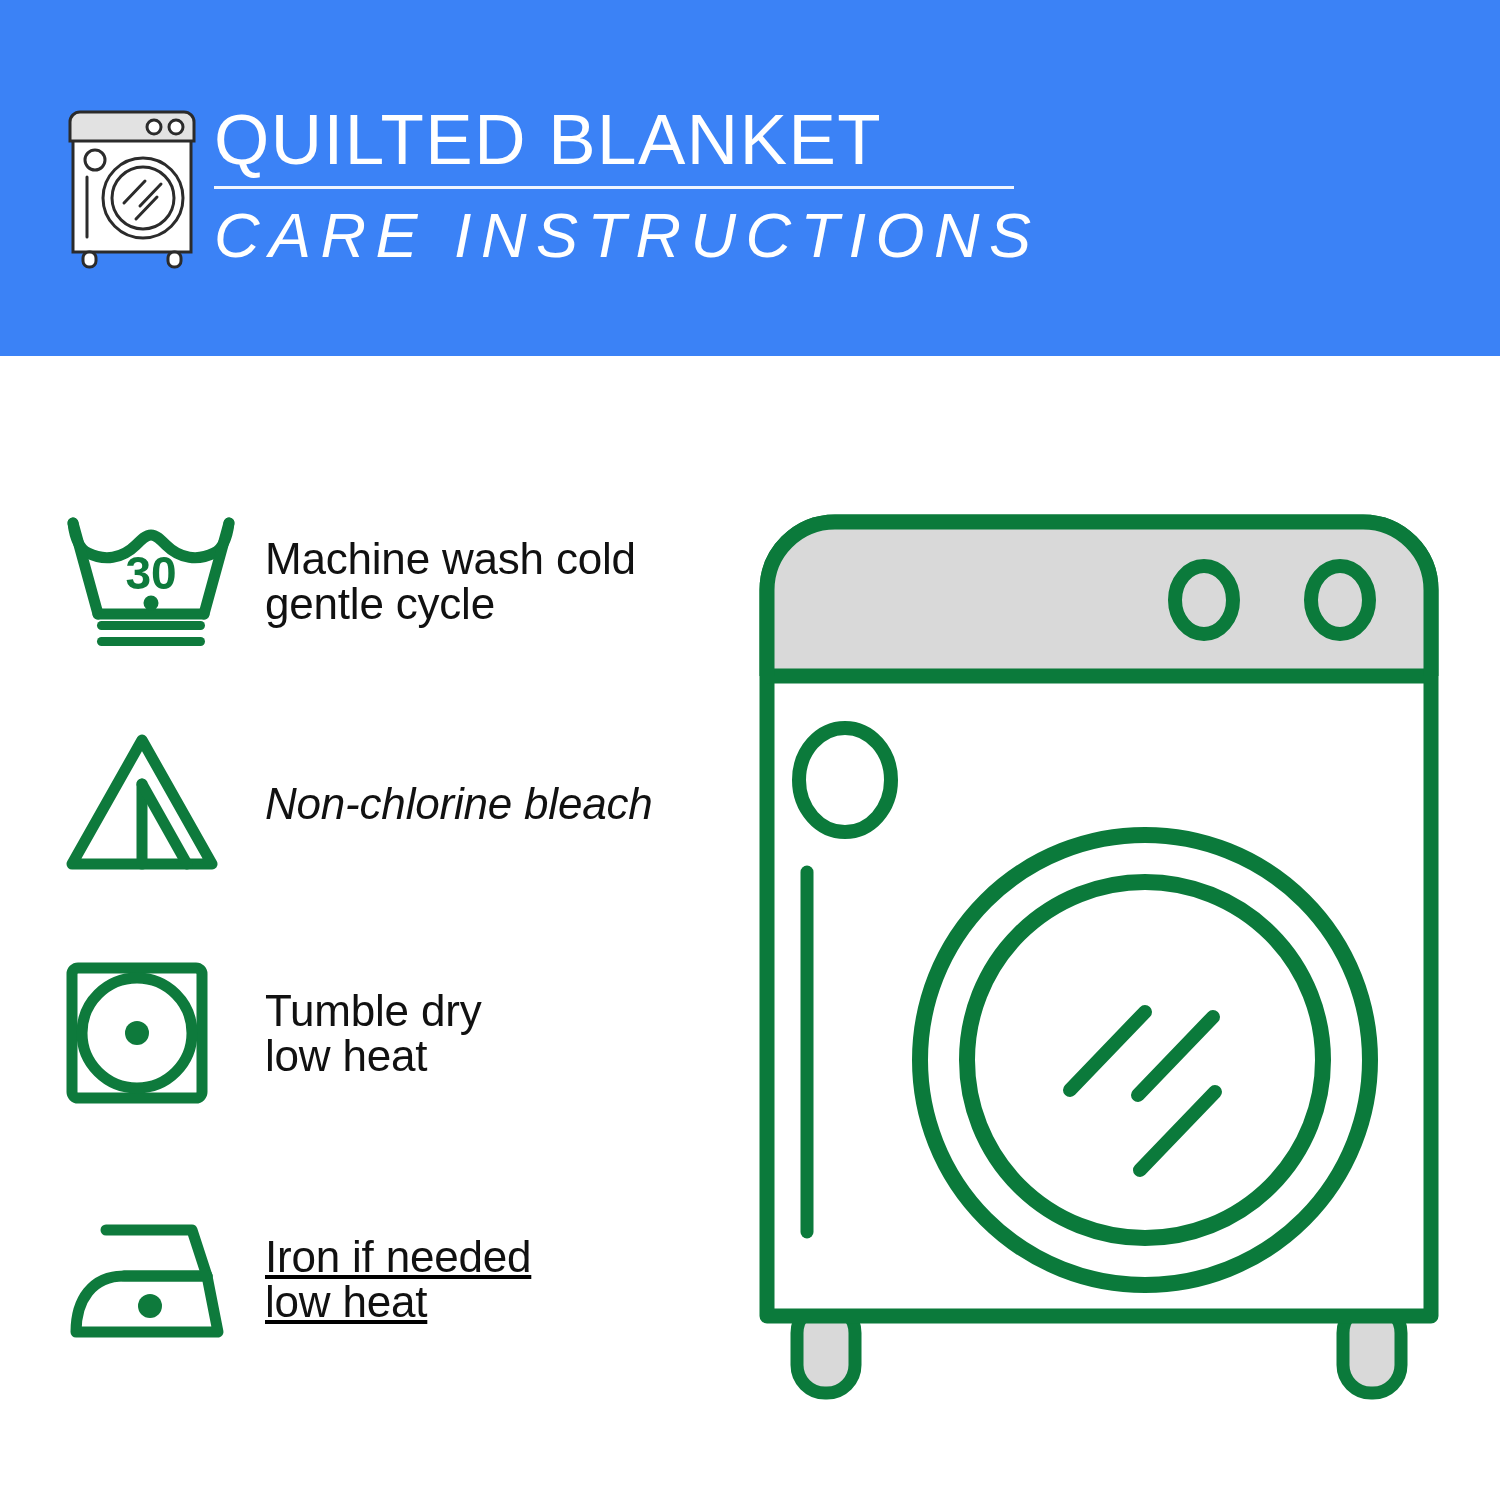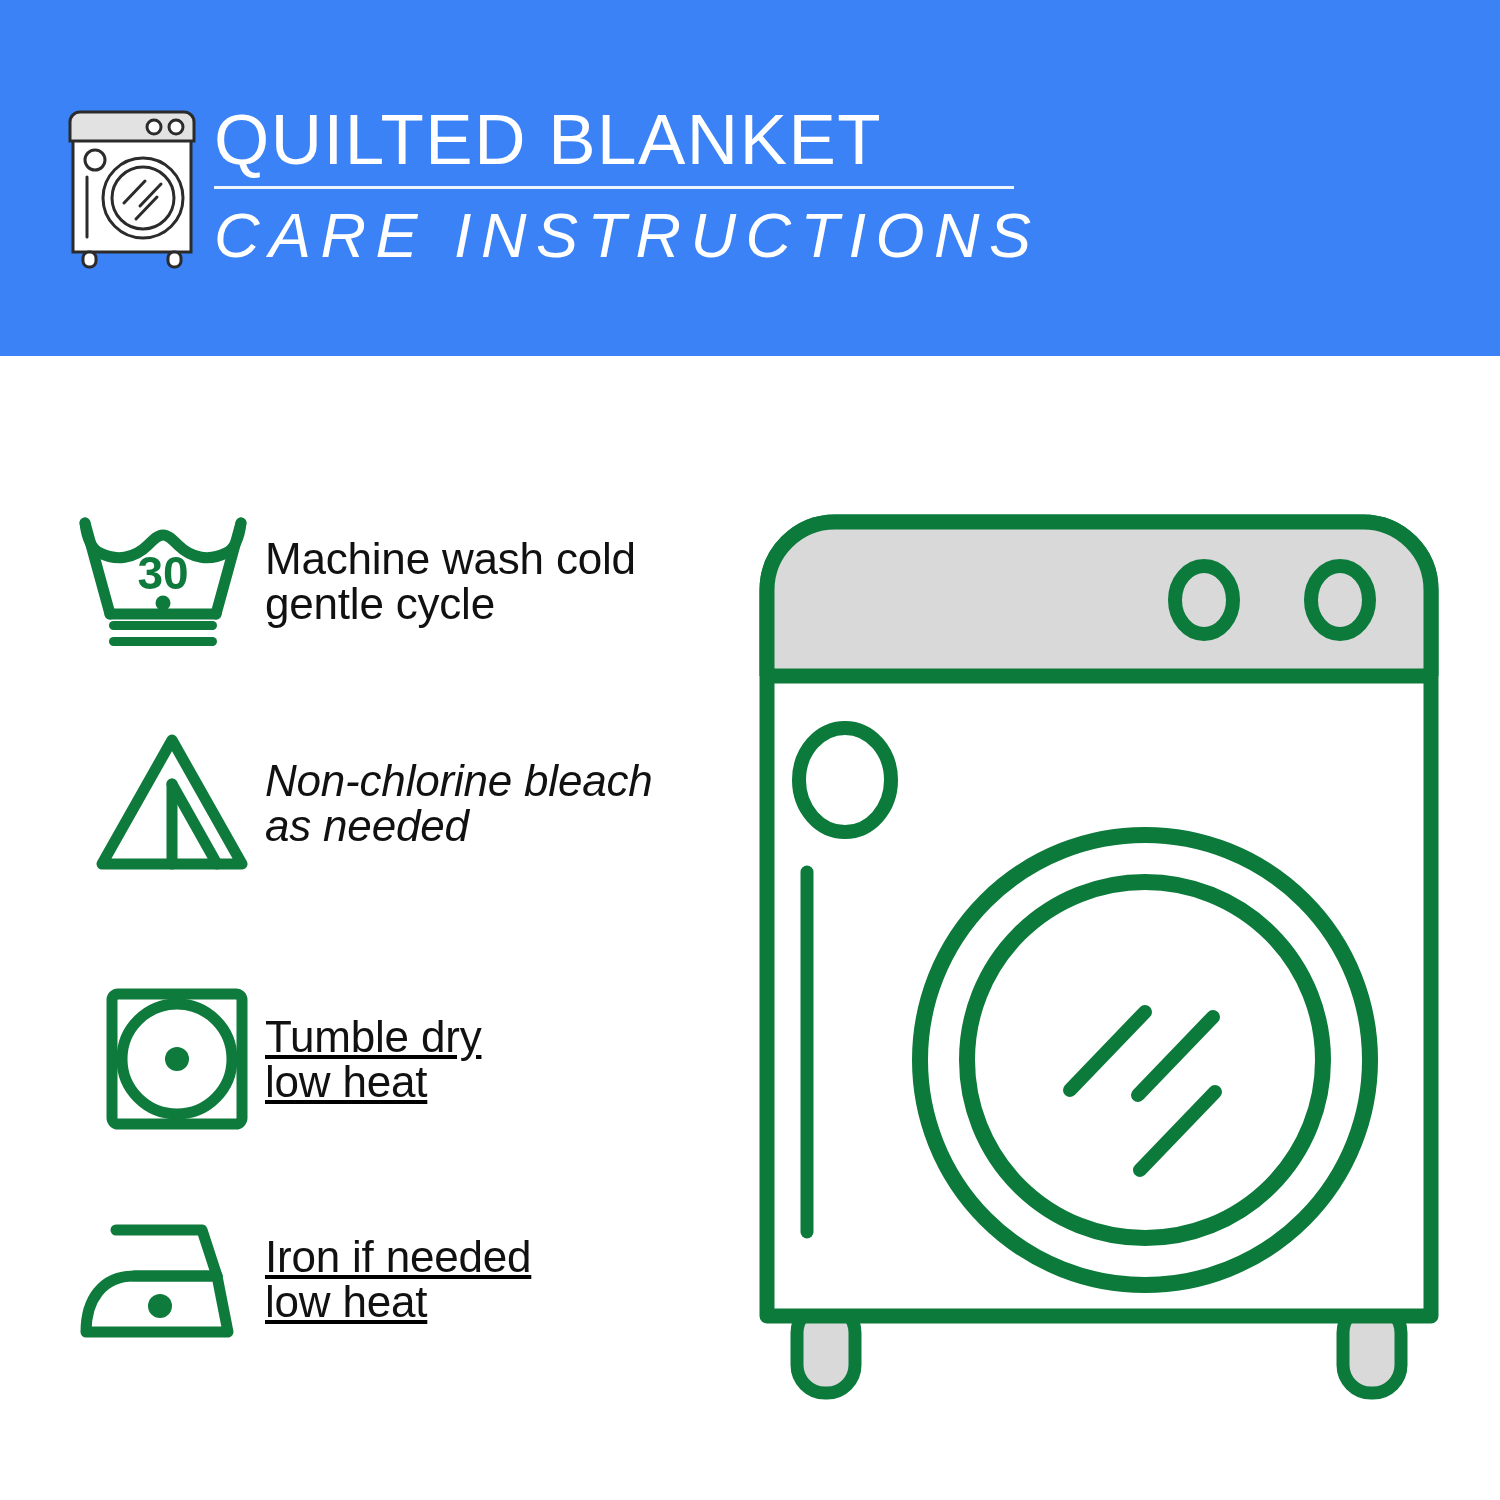--- a/index.html
+++ b/index.html
@@ -83,38 +83,38 @@
     width: 740px;
     display: flex;
     align-items: center;
   }
   .care-icon {
     width: 190px;
     min-width: 190px;
     height: 170px;
     display: flex;
     align-items: center;
-    justify-content: flex-end;
+    justify-content: flex-start;
     margin-left: 62px;
   }
   .care-icon svg { display: block; }
   .care-text {
     margin-left: 13px;
     font-family: "Liberation Sans", sans-serif;
     font-weight: 400;
     font-size: 44px;
     line-height: 45px;
     color: #111111;
     letter-spacing: -0.2px;
   }
   .care-text .line { display: block; white-space: nowrap; }
 
   #row-wash   { top: 140px; }
   #row-bleach { top: 362px; font-style: italic; }
-  #row-dry    { top: 618px; text-decoration: underline; }
+  #row-dry    { top: 592px; }
   #row-iron   { top: 838px; text-decoration: underline; }
 
   
   #washer-illustration {
     position: absolute;
     left: 745px;
     top: 500px;
     width: 710px;
     height: 910px;
   }
@@ -194,21 +194,20 @@
         <svg width="160" height="150" viewBox="0 0 160 150" aria-hidden="true">
           <g fill="none" stroke="#0e7a3c" stroke-width="11" stroke-linecap="round" stroke-linejoin="round">
             <path d="M80 12 L150 136 L10 136 Z"></path>
             <line x1="80" y1="56" x2="80" y2="136"></line>
             <line x1="80" y1="56" x2="125" y2="136"></line>
           </g>
         </svg>
       </div>
       <div class="care-text">
         <span class="line">Non-chlorine bleach</span>
-        <span class="line">as needed</span>
       </div>
     </div>
 
     <div class="care-row" id="row-dry">
       <div class="care-icon">
         <svg width="150" height="150" viewBox="0 0 150 150" aria-hidden="true">
           <rect x="10" y="10" width="130" height="130" rx="6" fill="none" stroke="#0e7a3c" stroke-width="11"></rect>
           <circle cx="75" cy="75" r="55" fill="none" stroke="#0e7a3c" stroke-width="11"></circle>
           <circle cx="75" cy="75" r="12" fill="#0e7a3c"></circle>
         </svg>

